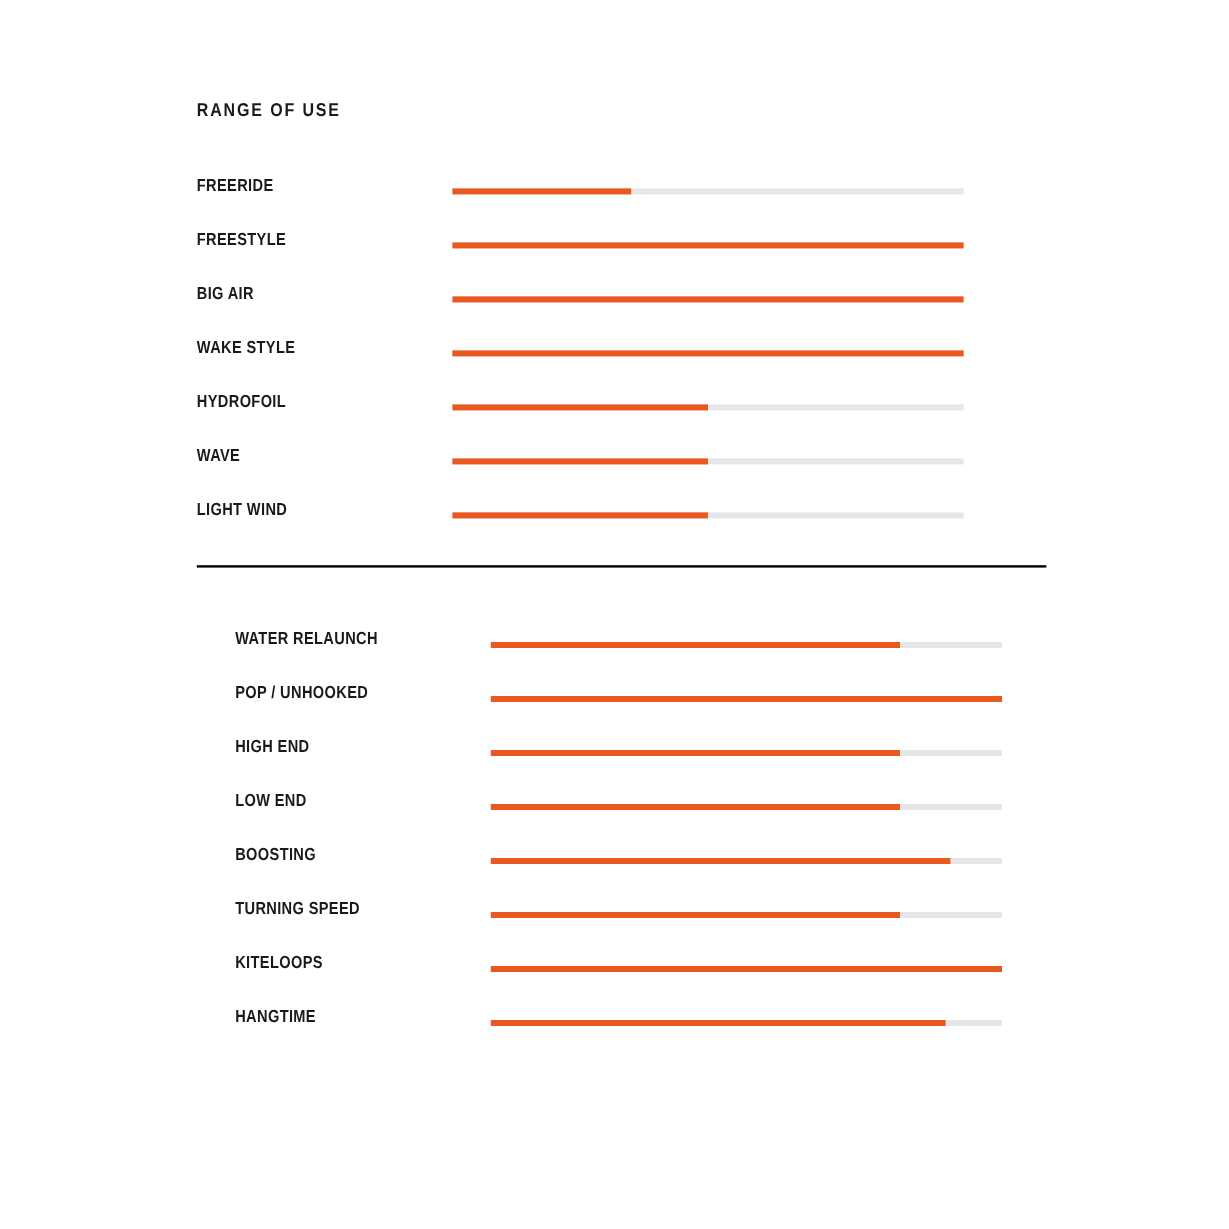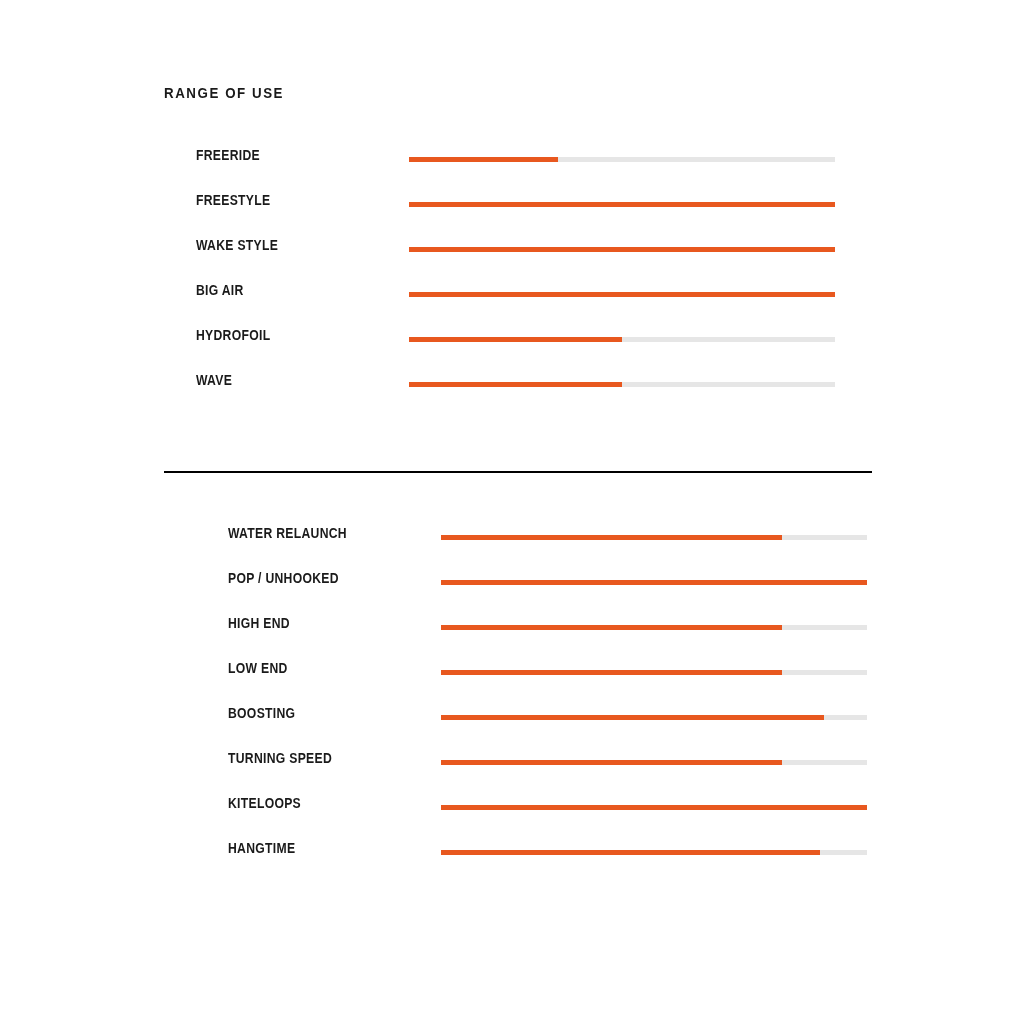--- a/index.html
+++ b/index.html
@@ -41,21 +41,20 @@
     position: absolute;
     left: 0;
     width: 1024px;
   }
   #group-primary  { top: 147px; }
   #group-secondary{ top: 525px; padding-left: 32px; }
 
   .rating-row {
     position: relative;
     height: 45px;
-    margin-left: 32px;
   }
 
   .rating-label {
     position: absolute;
     left: 164px;
     top: 0px;
     font-size: 14.5px;
     font-weight: bold;
     letter-spacing: 0.35px;
     color: #1a1a1a;
@@ -106,43 +105,49 @@
           <div class="rating-fill" style="width: 35%;"></div>
         </div>
       </div>
       <div class="rating-row">
         <div class="rating-label">FREESTYLE</div>
         <div class="rating-track">
           <div class="rating-fill" style="width: 100%;"></div>
         </div>
       </div>
       <div class="rating-row">
+        <div class="rating-label">BIG AIR</div>
+        <div class="rating-track">
+          <div class="rating-fill" style="width: 100%;"></div>
+        </div>
+      </div>
+      <div class="rating-row">
         <div class="rating-label">WAKE STYLE</div>
         <div class="rating-track">
           <div class="rating-fill" style="width: 100%;"></div>
         </div>
       </div>
       <div class="rating-row">
-        <div class="rating-label">BIG AIR</div>
-        <div class="rating-track">
-          <div class="rating-fill" style="width: 100%;"></div>
-        </div>
-      </div>
-      <div class="rating-row">
         <div class="rating-label">HYDROFOIL</div>
         <div class="rating-track">
           <div class="rating-fill" style="width: 50%;"></div>
         </div>
       </div>
       <div class="rating-row">
         <div class="rating-label">WAVE</div>
         <div class="rating-track">
           <div class="rating-fill" style="width: 50%;"></div>
         </div>
       </div>
+      <div class="rating-row">
+        <div class="rating-label">LIGHT WIND</div>
+        <div class="rating-track">
+          <div class="rating-fill" style="width: 50%;"></div>
+        </div>
+      </div>
     </div>
 
   <div class="group-divider"></div>
 
   <div class="rating-group" id="group-secondary">
       <div class="rating-row">
         <div class="rating-label">WATER RELAUNCH</div>
         <div class="rating-track">
           <div class="rating-fill" style="width: 80%;"></div>
         </div>

